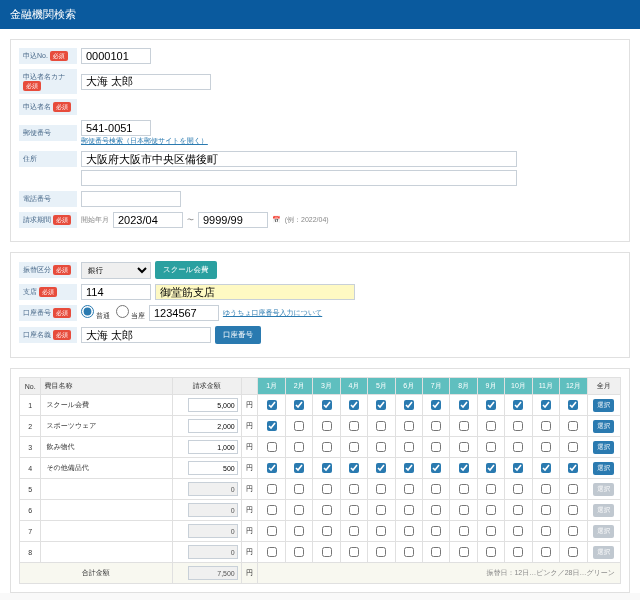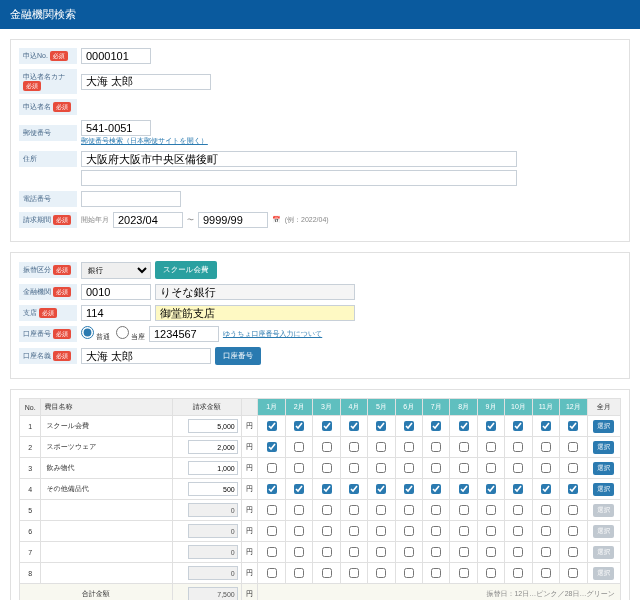--- a/index.html
+++ b/index.html
@@ -74,25 +74,20 @@
       </div>
 </div>
 
 <div class="card">
 <div class="row">
         <div class="lbl"><span>振替区分</span> <span class="badge">必須</span></div>
         <select><option>銀行</option></select> 
         <button class="btn btn-teal">スクール会費</button>
       </div>
 <div class="row">
-        <div class="lbl"><span>金融機関</span> <span class="badge">必須</span></div>
-        <input type="text" class="w70" value="0010" style="">
-        <input type="text" style="width: 200px; background: rgb(245, 245, 245);" value="りそな銀行">
-      </div>
-<div class="row">
         <div class="lbl"><span>支店</span> <span class="badge">必須</span></div>
         <input type="text" class="w70" value="114" style="">
         <input type="text" style="width: 200px; background: #fef9c3;" value="御堂筋支店">
       </div>
 <div class="row">
         <div class="lbl"><span>口座番号</span> <span class="badge">必須</span></div>
         <div class="radio">
           <label><input type="radio" checked="" style=""> <span>普通</span></label>
           <label><input type="radio" style=""> <span>当座</span></label>
         </div>

